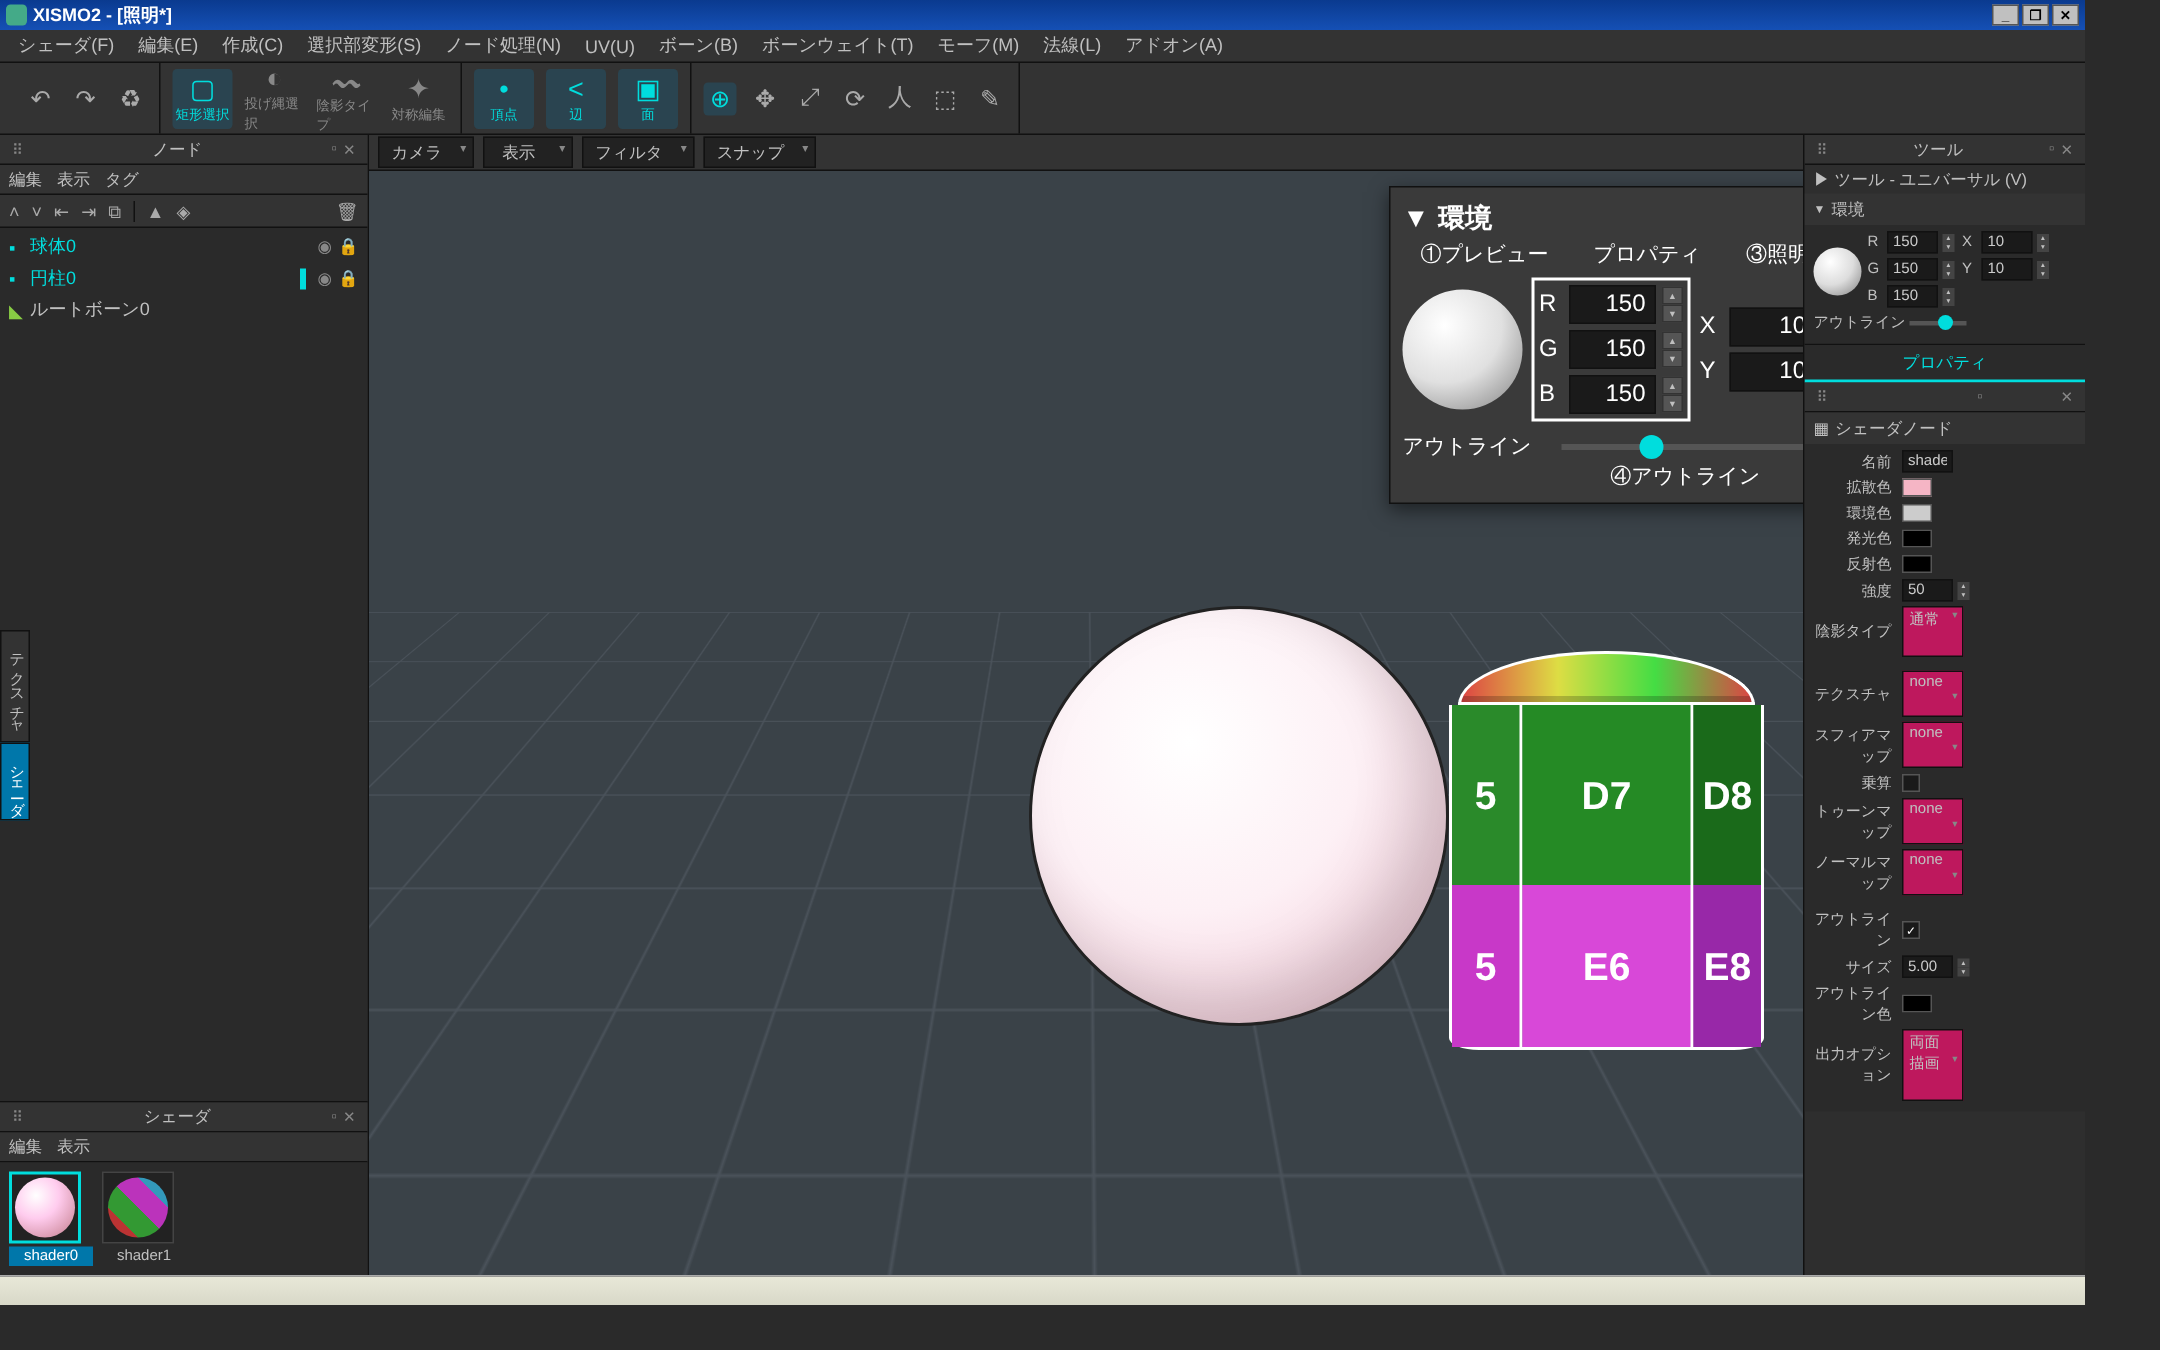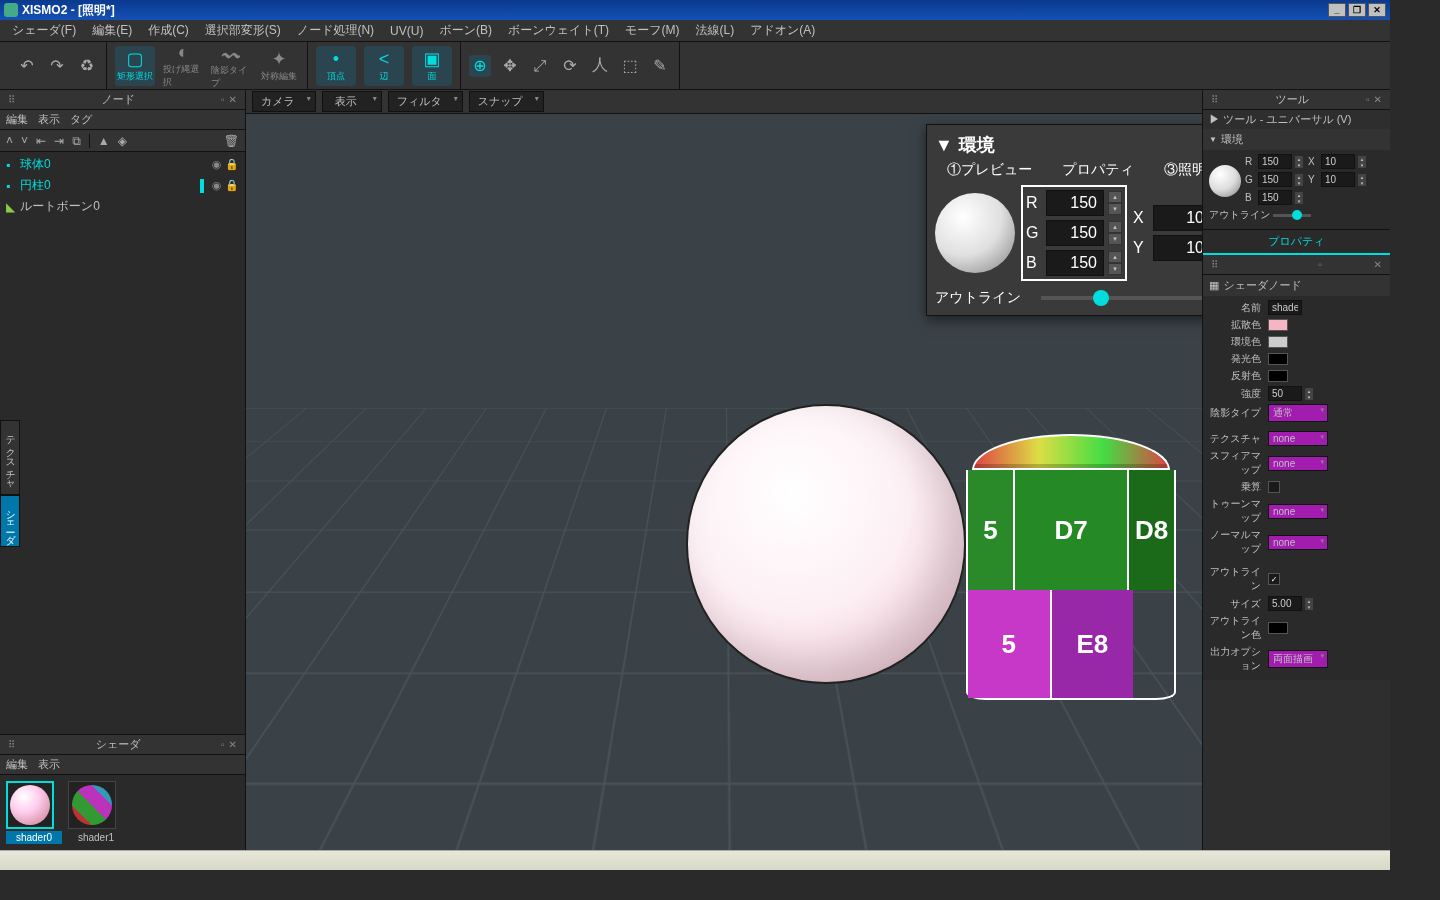--- a/index.html
+++ b/index.html
@@ -125,21 +125,21 @@
 .rp-row .rlbl-sm { width: 10px; }
 .rp-row input[type=text] { background: #1a1a1a; border: 1px solid #111; color: #ccc; padding: 1px 3px; font-size: 10px; width: 34px; }
 .rp-row .wide { width: 60px; }
 .rp-spin { display: flex; flex-direction: column; margin-right: 2px; }
 .rp-spin .s { width: 8px; height: 6px; background: #444; font-size: 5px; text-align: center; line-height: 6px; cursor: pointer; }
 .rp-preview-sphere { width: 32px; height: 32px; border-radius: 50%; background: radial-gradient(circle at 35% 30%, #fff, #ddd 50%, #888 95%); }
 .rp-tool-text { padding: 2px 6px; font-size: 11px; }
 .rp-slider { width: 38px; height: 3px; background: #555; position: relative; }
 .rp-slider .k { position: absolute; left: 50%; top: -4px; width: 10px; height: 10px; border-radius: 50%; background: #0dd; }
 .rp-swatch { width: 20px; height: 12px; border: 1px solid #555; }
-.rp-dd { background: #a21caf; border: 1px solid #111; padding: 1px 14px 1px 4px; font-size: 10px; position: relative; width: 60px; cursor: pointer; }
+.rp-dd { background: #be185d; border: 1px solid #111; padding: 1px 14px 17px 4px; font-size: 10px; position: relative; width: 41px; cursor: pointer; }
 .rp-dd::after { content: "▾"; position: absolute; right: 3px; font-size: 7px; color: #888; }
 .rp-check { width: 12px; height: 12px; background: #1a1a1a; border: 1px solid #555; display: flex; align-items: center; justify-content: center; font-size: 8px; color: #fff; }
 .rp-prop-tab { text-align: center; padding: 4px; font-size: 11px; color: #0dd; border-bottom: 2px solid #0dd; background: #2a2a2a; }
 .rp-shader-preview { width: 48px; height: 48px; background: repeating-conic-gradient(#888 0 25%, #ccc 0 50%) 0 0/16px 16px; display: flex; align-items: center; justify-content: center; }
 .rp-shader-sphere { width: 40px; height: 40px; border-radius: 50%; background: radial-gradient(circle at 35% 30%, #fff, #fce 45%, #c89 90%); }
 
 
 .statusbar { height: 20px; background: linear-gradient(#e8e8d8,#d8d8c8); border-top: 1px solid #aaa; }
 </style>
 </head>
@@ -309,20 +309,21 @@
         <div class="sphere3d"></div>
         <div class="cylinder3d">
           <div class="cyl-top"></div>
           <div class="cyl-band1">
             <div class="cyl-cell cyl-cellD5">5</div>
             <div class="cyl-cell cyl-cellD7">D7</div>
             <div class="cyl-cell cyl-cellD8">D8</div>
           </div>
           <div class="cyl-band2">
             <div class="cyl-cell cyl-cellE5">5</div>
+            <div class="cyl-cell cyl-cellE6">E6</div>
             <div class="cyl-cell cyl-cellE8">E8</div>
           </div>
         </div>
       </div>
 
       <div class="env-popup">
         <div class="env-hdr">
             <span>▼</span>
             <span>環境</span>
           </div>
@@ -369,20 +370,21 @@
                 <input class="val" type="text" value="10" style="">
               </div>
           </div>
         </div>
         <div class="env-outline-row">
           <span class="env-outline-lbl">アウトライン</span>
           <div class="env-slider">
               <div class="knob"></div>
             </div>
         </div>
+        <div class="env-annot2">④アウトライン</div>
 
       </div>
     </div>
   </div>
 
   <div class="right-col">
     <div class="panel-hdr">
       <span class="pic">⠿</span>
       <span class="ptitle">ツール</span>
       <span class="pic">▫</span>

